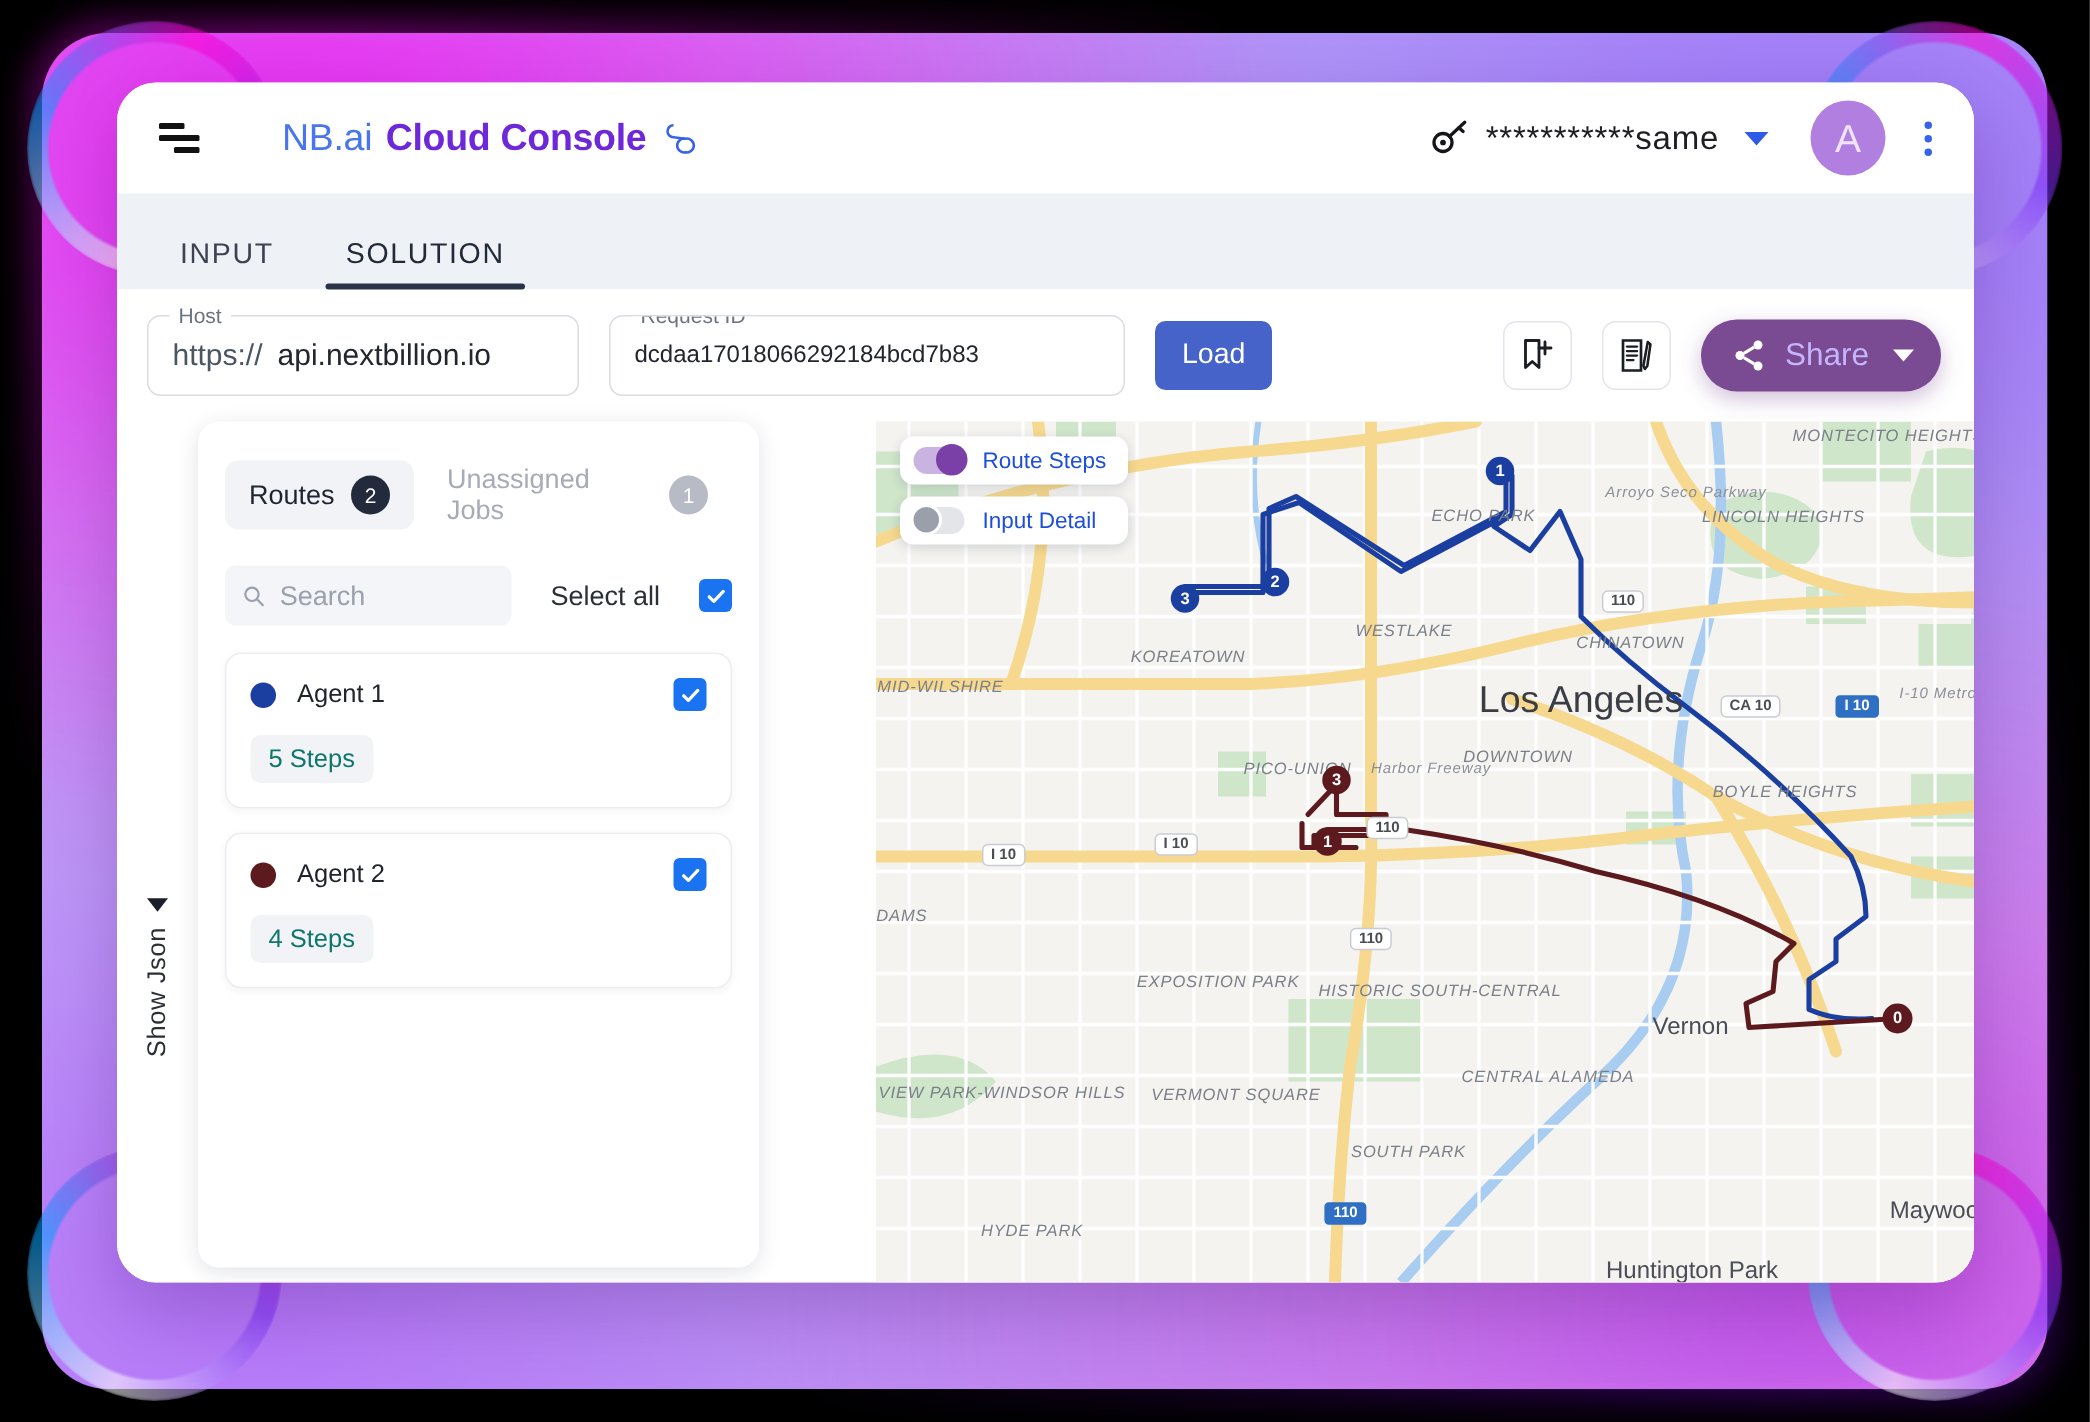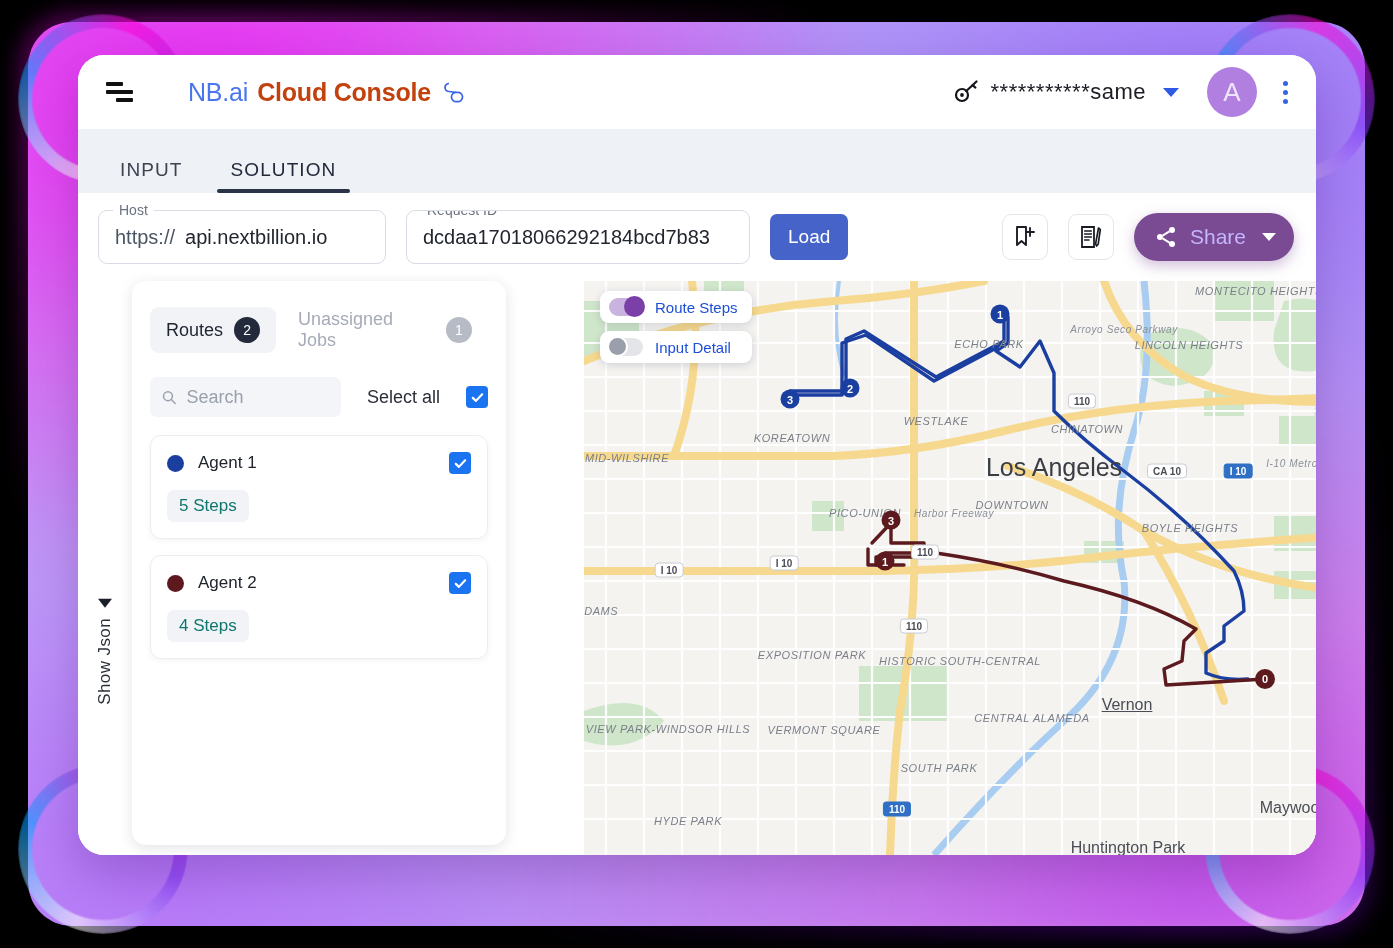--- a/index.html
+++ b/index.html
@@ -57,21 +57,21 @@
   .menu-icon { width: 30px; height: 24px; display:flex; flex-direction:column;
     justify-content:center; gap:4px; cursor:pointer; }
   .menu-icon i { display:block; height:4px; background:#111; border-radius:1px; }
   .menu-icon i:nth-child(1){ width:17px; margin-left:0; }
   .menu-icon i:nth-child(2){ width:27px; }
   .menu-icon i:nth-child(3){ width:17px; margin-left:10px; }
 
   .brand { margin-left: 52px; display:flex; align-items:center; gap:9px;
     font-size:25px; color:#3763e8; letter-spacing:-.2px; white-space:nowrap; }
   .brand .light { font-weight:400; color:#4a76ec; }
-  .brand .bold { font-weight:700; color:#c2410c; }
+  .brand .bold { font-weight:700; color:#6d28d9; }
   .loop-icon { width:26px; height:26px; }
 
   .topbar-right { margin-left:auto; display:flex; align-items:center; gap:16px; }
   .key-wrap { display:flex; align-items:center; gap:11px; }
   .key-icon { width:26px; height:24px; }
   .api-key { font-size:22px; color:#1d1d24; letter-spacing:.5px; white-space:nowrap;
     font-family:"Liberation Sans", sans-serif; }
   .caret-down { width:0;height:0;border-left:8px solid transparent;border-right:8px solid transparent;
     border-top:9px solid #2f5ae6; margin-left:6px; cursor:pointer; }
   .avatar { width:50px;height:50px;border-radius:50%;background:#b07fe0;
@@ -95,21 +95,21 @@
   .field { position:relative; height:54px; border:1px solid #d8dce4; border-radius:9px;
     display:flex; align-items:center; padding: 0 16px; background:#fff; }
   .field legend-label {
     position:absolute; top:-9px; left:14px; background:#fff; padding:0 6px;
     font-size:14px; color:#6b7280; display:block;
   }
   .field-host { width:288px; }
   .field-req { width:344px; overflow:hidden; }
   .host-proto { font-size:20px; color:#4b5563; margin-right:10px; }
   .host-val { font-size:20px; color:#22262e; }
-  .req-val { font-size:20px; color:#22262e; white-space:nowrap; }
+  .req-val { font-size:16px; color:#22262e; white-space:nowrap; }
   .load-btn { height:46px; padding:0 18px; background:#4563c9; color:#fff;
     border:none; border-radius:7px; font-size:19px; cursor:pointer;
     font-family:"Liberation Sans", sans-serif; }
   .spacer { flex:1; }
   .icon-btn { width:46px;height:46px;border:1px solid #e2e5ea;border-radius:9px;background:#fff;
     display:flex;align-items:center;justify-content:center;cursor:pointer;}
   .share-btn { height:48px; padding:0 18px 0 20px; background:#7a4a93; color:#c4b5fd;
     border-radius:26px; display:flex; align-items:center; gap:12px; font-size:21px;
     cursor:pointer; box-shadow:0 5px 14px rgba(122,74,147,.35); }
   .share-caret { width:0;height:0;border-left:7px solid transparent;border-right:7px solid transparent;
@@ -477,21 +477,21 @@
             <div class="mlabel" style="left: 606px; top: 247px;">BOYLE HEIGHTS</div>
             <div class="mlabel" style="left: 281px; top: 232px;">PICO-UNION</div>
             <div class="mlabel" style="left: 228px; top: 374px;">EXPOSITION PARK</div>
             <div class="mlabel" style="left: 376px; top: 380px;">HISTORIC SOUTH-CENTRAL</div>
             <div class="mlabel" style="left: 4px; top: 330px;">ST ADAMS</div>
             <div class="mlabel" style="left: 84px; top: 448px;">VIEW PARK-WINDSOR HILLS</div>
             <div class="mlabel" style="left: 240px; top: 449px;">VERMONT SQUARE</div>
             <div class="mlabel" style="left: 355px; top: 487px;">SOUTH PARK</div>
             <div class="mlabel" style="left: 104px; top: 540px;">HYDE PARK</div>
             <div class="mlabel" style="left: 448px; top: 437px;">CENTRAL ALAMEDA</div>
-            <div class="mlabel town" style="left: 543px; top: 424px; text-decoration: underline;">Vernon</div>
+            <div class="mlabel town" style="left: 543px; top: 404px;">Vernon</div>
             <div class="mlabel town" style="left: 710px; top: 527px;">Maywood</div>
             <div class="mlabel town" style="left: 544px; top: 567px;">Huntington Park</div>
             <div class="mlabel road" style="left: 540px; top: 48px;">Arroyo Seco Parkway</div>
             <div class="mlabel road" style="left: 370px; top: 232px;">Harbor Freeway</div>
             <div class="mlabel road" style="left: 745px; top: 182px;">I-10 Metro Express lanes</div>
           </div>
         <div id="shd-host">
             <div class="shield" style="left: 498px; top: 120px;">110</div>
             <div class="shield" style="left: 583px; top: 190px;">CA 10</div>
             <div class="shield blue" style="left: 654px; top: 190px;">I 10</div>

